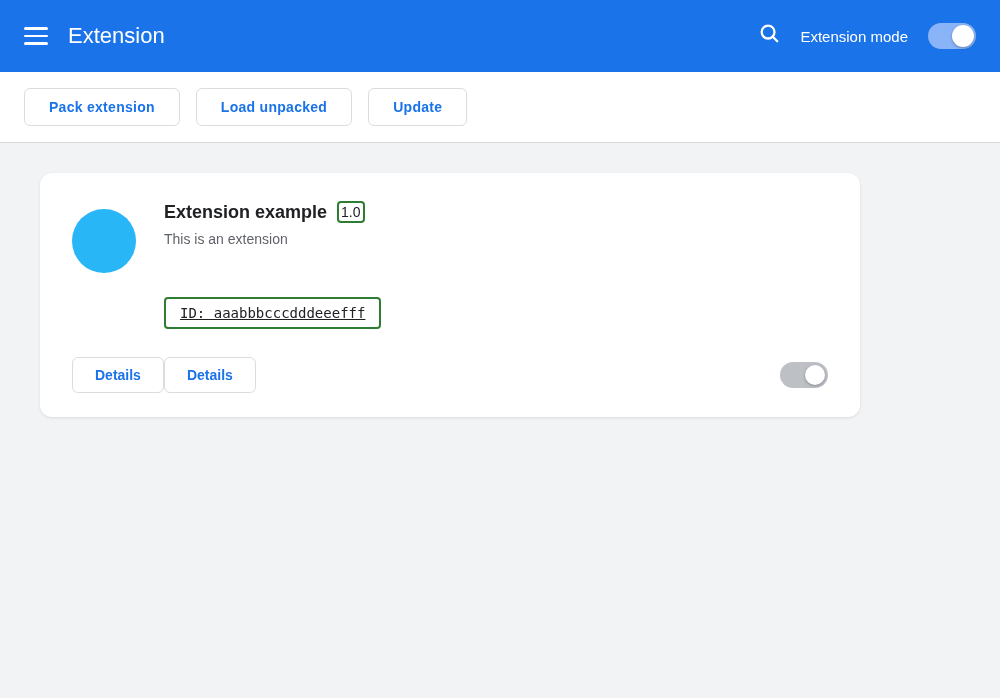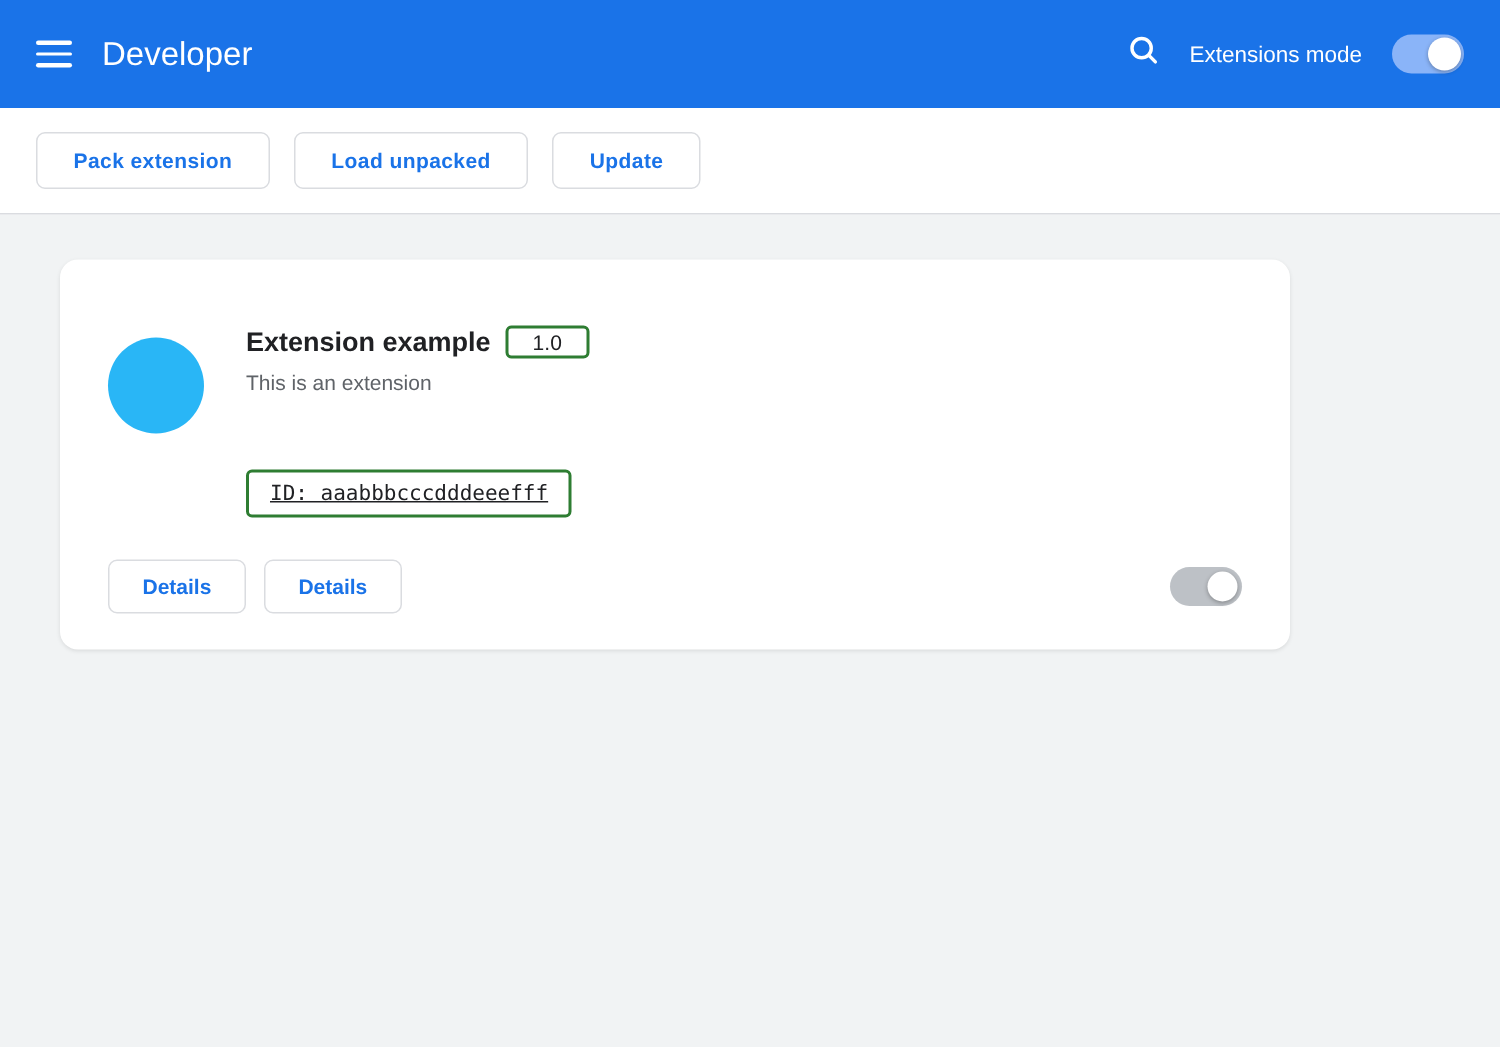--- a/index.html
+++ b/index.html
@@ -120,21 +120,20 @@
       padding: 28px 32px 24px 32px;
       box-shadow: 0 1px 3px rgba(0,0,0,0.1);
       max-width: 820px;
     }
 
     .card-top {
       display: flex;
       align-items: flex-start;
       gap: 28px;
       margin-bottom: 24px;
-      margin-top: 16px;
     }
 
     .extension-icon {
       width: 64px;
       height: 64px;
       background: #29b6f6;
       border-radius: 50%;
       flex-shrink: 0;
       margin-top: 8px;
     }
@@ -152,21 +151,21 @@
 
     .extension-name {
       font-size: 18px;
       font-weight: 600;
       color: #202124;
     }
 
     .version-badge {
       border: 2px solid #2e7d32;
       border-radius: 4px;
-      padding: 1px 16px;
+      padding: 1px 2px;
       font-size: 14px;
       color: #202124;
       font-weight: 400;
     }
 
     .extension-desc {
       font-size: 14px;
       color: #5f6368;
     }
 
@@ -187,21 +186,20 @@
     }
 
     .card-actions {
       display: flex;
       align-items: center;
       justify-content: space-between;
     }
 
     .action-buttons {
       display: flex;
-      gap: 12px;
     }
 
     .action-btn {
       padding: 9px 22px;
       border: 1.5px solid #dadce0;
       border-radius: 6px;
       background: white;
       color: #1a73e8;
       font-size: 14px;
       font-weight: 600;
@@ -231,30 +229,30 @@
 </head>
 <body>
 
 <header class="header">
   <div class="header-left">
     <div class="hamburger-icon">
       <span></span>
       <span></span>
       <span></span>
     </div>
-    <h1 class="header-title">Developer</h1>
+    <h1 class="header-title">Extension</h1>
   </div>
   <div class="header-right">
     <div class="search-icon">
       <svg width="22" height="22" viewBox="0 0 24 24" fill="none" stroke="white" stroke-width="2.5" stroke-linecap="round" stroke-linejoin="round">
         <circle cx="11" cy="11" r="7"></circle>
         <line x1="21" y1="21" x2="16.65" y2="16.65"></line>
       </svg>
     </div>
-    <span class="dev-mode-label">Extensions mode</span>
+    <span class="dev-mode-label">Extension mode</span>
     <div class="toggle-switch">
       <div class="toggle-knob"></div>
     </div>
   </div>
 </header>
 
 <div class="toolbar">
   <button class="toolbar-btn">Pack extension</button>
   <button class="toolbar-btn">Load unpacked</button>
   <button class="toolbar-btn">Update</button>

